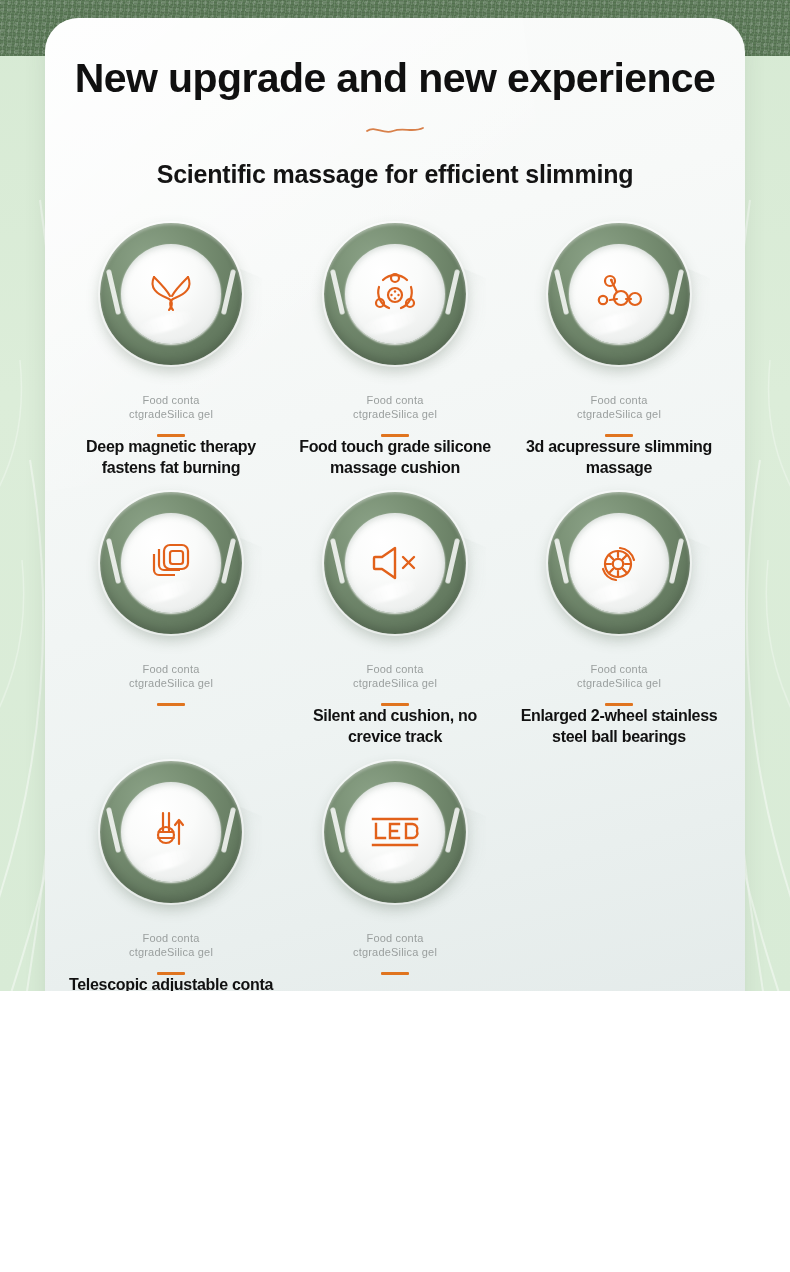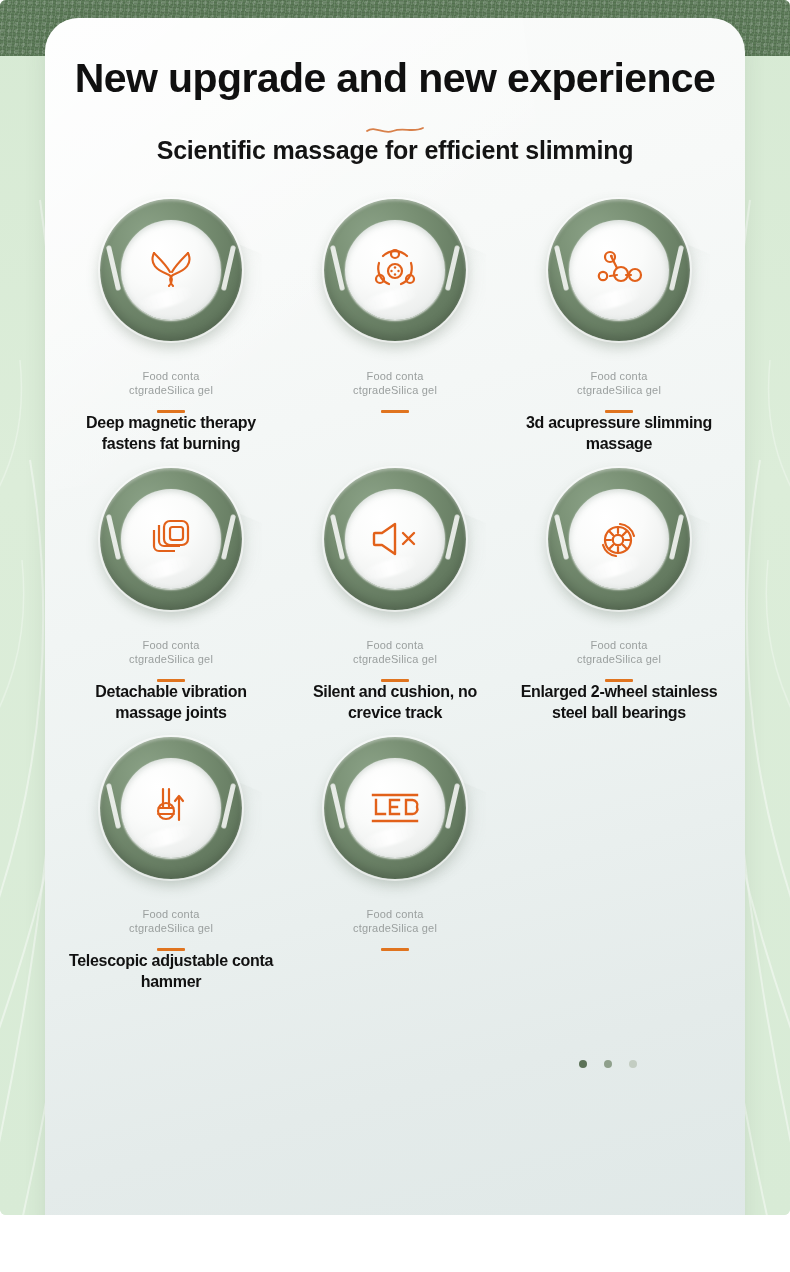--- a/index.html
+++ b/index.html
@@ -7,24 +7,23 @@
   html, body {
     width: 790px;
     height: 1272px;
     overflow: hidden;
     font-family: "Liberation Sans", sans-serif;
   }
 
   #page {
     position: relative;
     width: 790px;
-    height: 1215px;
+    height: 991px;
     background: #d9ecd7;
     overflow: hidden;
-    border-radius: 6px;
   }
 
   
   .bg-leaf {
     position: absolute;
     inset: 0;
     background:
       radial-gradient(ellipse 300px 900px at -40px 700px, rgba(255,255,255,.55) 0 1px, transparent 1px),
       linear-gradient(180deg, #d7ead4 0%, #dcedd9 40%, #d8ebd6 100%);
   }
@@ -73,20 +72,21 @@
     font-size: 41px;
     font-weight: 700;
     letter-spacing: -.6px;
     color: #101010;
     line-height: 1.12;
   }
 
   .wave { margin: 22px auto 0; display: block; }
 
   .subtitle {
+    margin-top: 24px;
     font-size: 25px;
     font-weight: 700;
     color: #141414;
     letter-spacing: -.2px;
   }
 
   
   .grid {
     position: relative;
     margin-top: 34px;
@@ -297,20 +297,21 @@
                 <circle cx="27.5" cy="24" r="1.2" fill="#e2611a" stroke="none"></circle>
               </g>
             </svg>
           </div>
         </div>
         <div class="sub-label">
           <div>Food conta</div>
           <div>ctgradeSilica gel</div>
         </div>
         <div class="rule"></div>
+        <div class="title">Food touch grade silicone massage cushion</div>
       </div>
 
       <div class="feature">
         <div class="badge-wrap">
           <div class="badge-shadow"></div>
           <div class="badge">
             <div class="badge-gloss-l"></div>
             <div class="badge-gloss-r"></div>
           </div>
           <div class="badge-inner">
@@ -352,21 +353,20 @@
                 <rect x="22" y="11" width="13" height="13" rx="2.5"></rect>
               </g>
             </svg>
           </div>
         </div>
         <div class="sub-label">
           <div>Food conta</div>
           <div>ctgradeSilica gel</div>
         </div>
         <div class="rule"></div>
-        <div class="title">Detachable vibration massage joints</div>
       </div>
 
       <div class="feature">
         <div class="badge-wrap">
           <div class="badge-shadow"></div>
           <div class="badge">
             <div class="badge-gloss-l"></div>
             <div class="badge-gloss-r"></div>
           </div>
           <div class="badge-inner">

